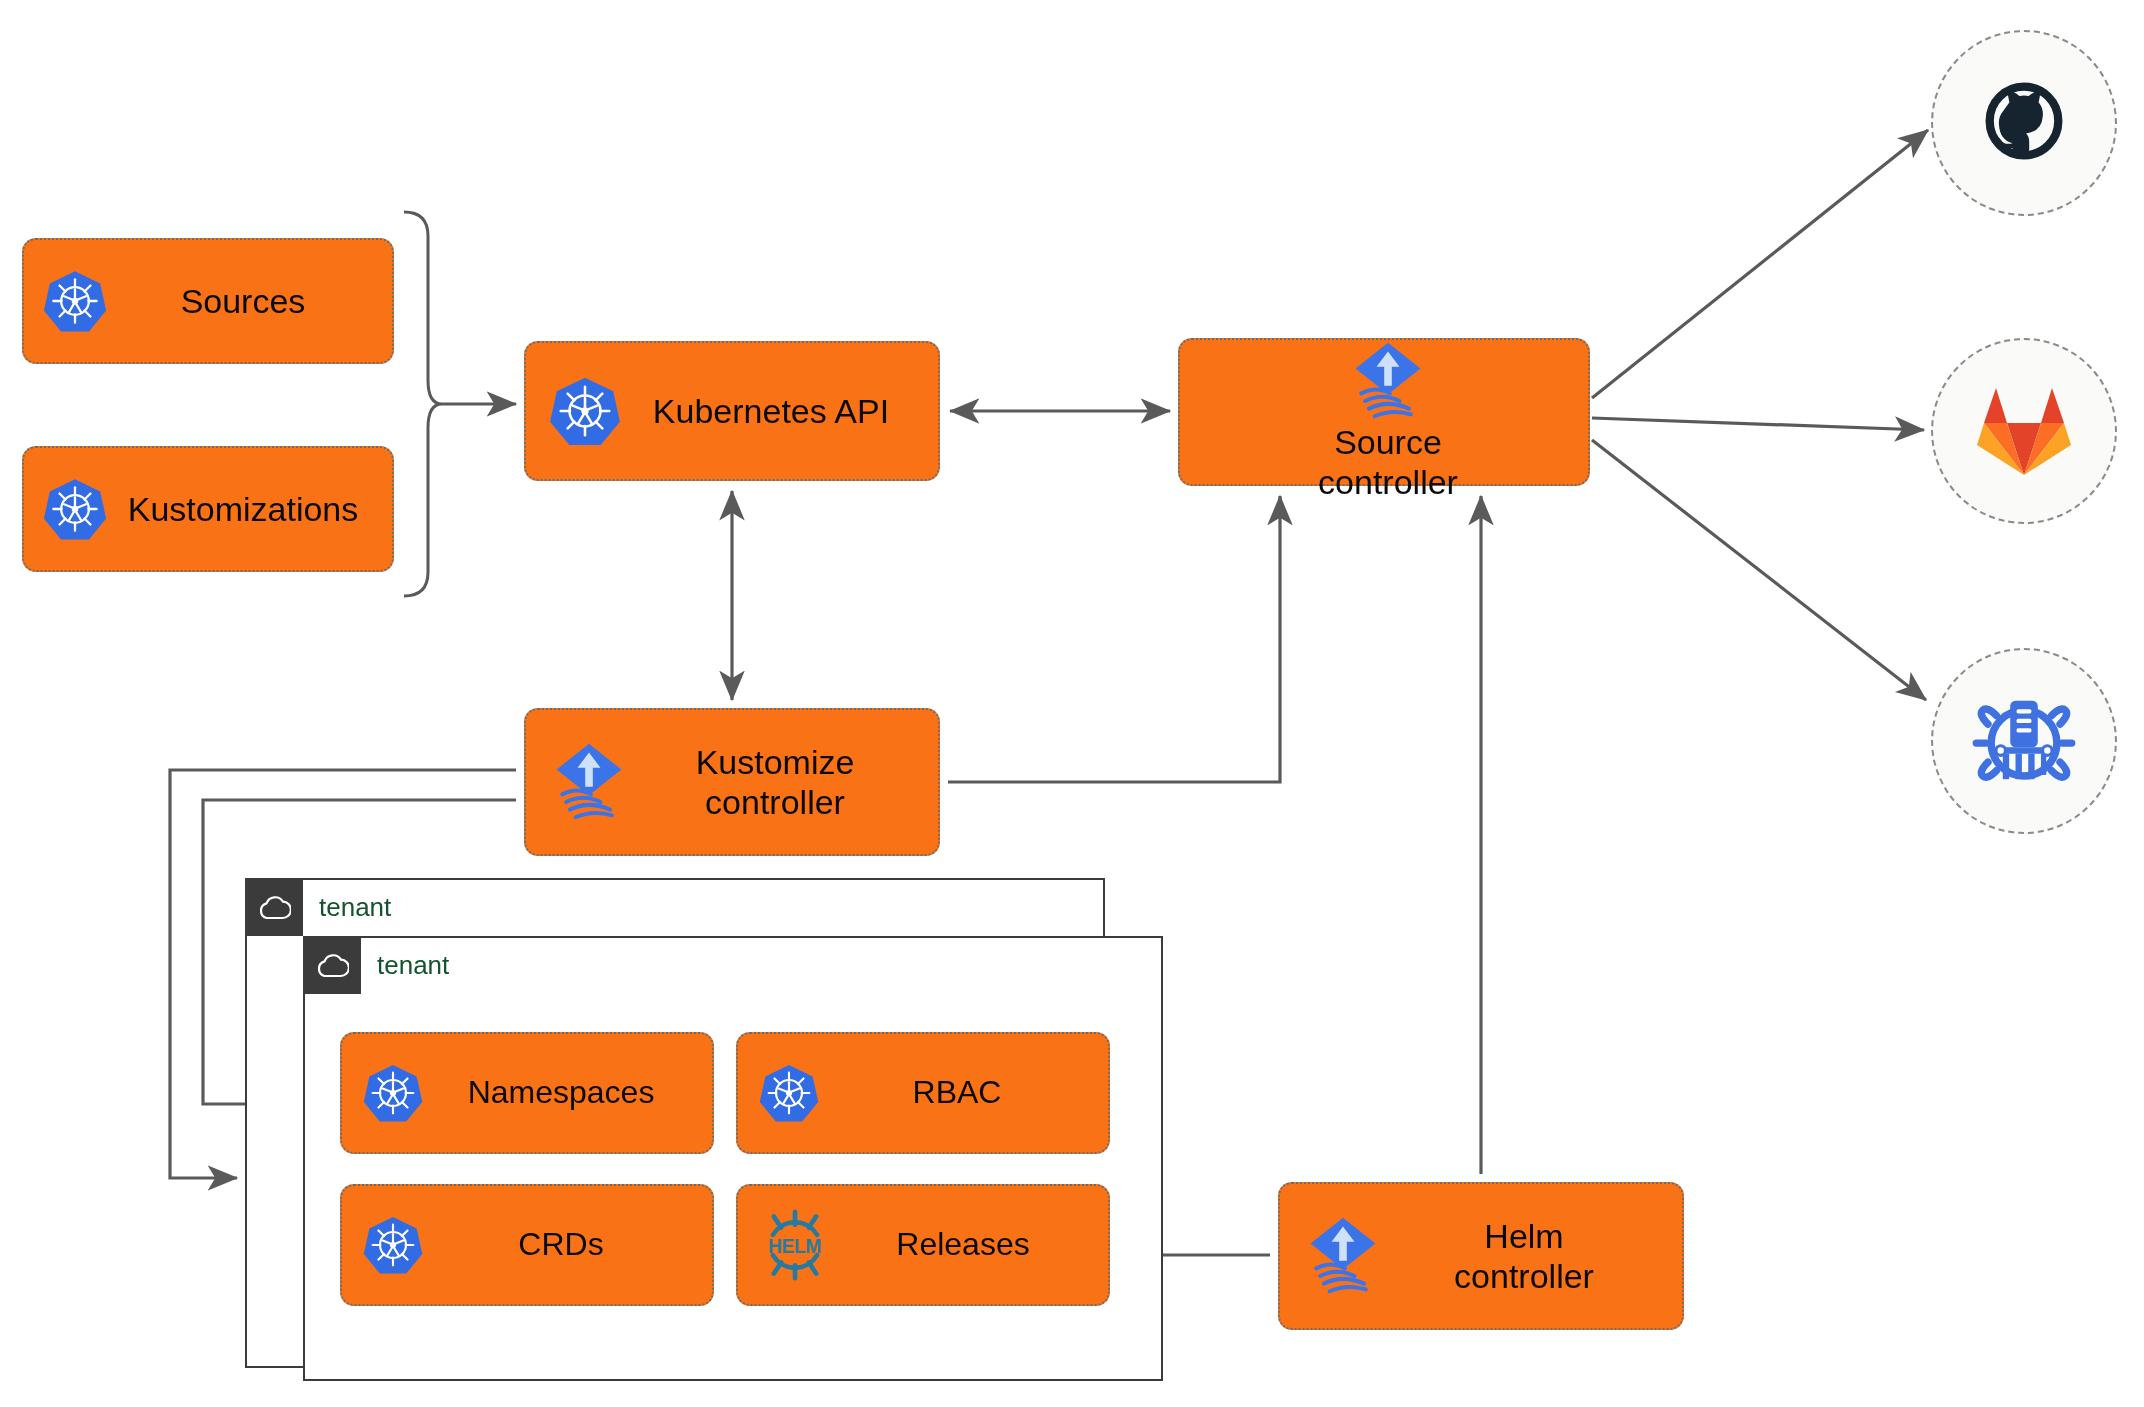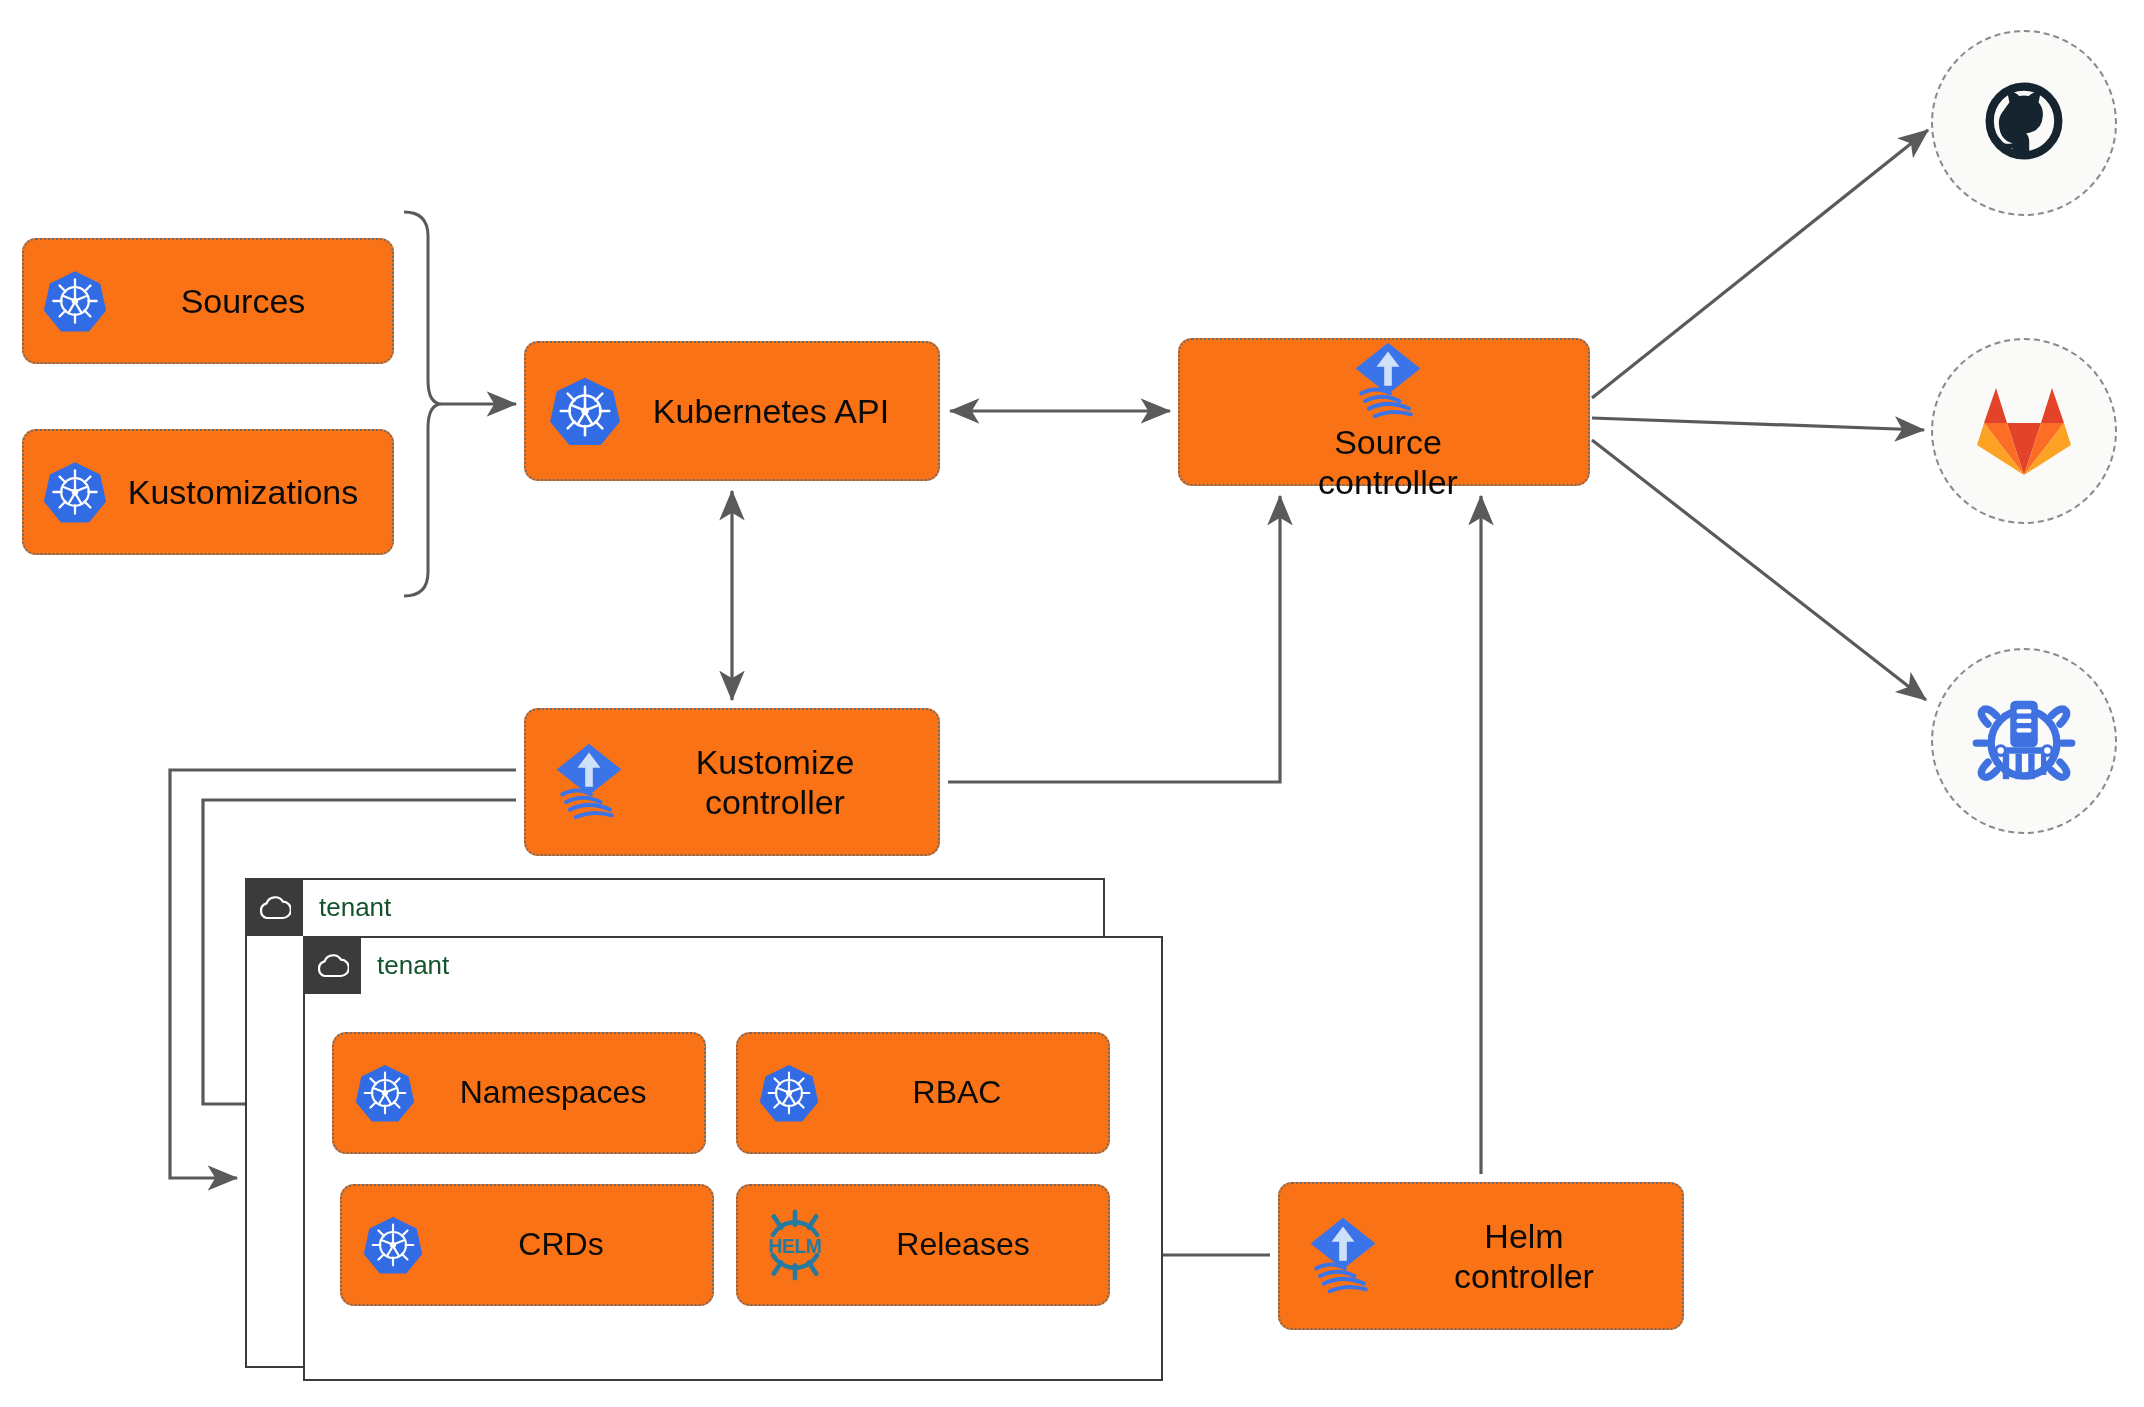--- a/index.html
+++ b/index.html
@@ -42,27 +42,27 @@
   .node .node-label {
     flex: 1 1 auto;
     text-align: center;
     color: #0b0b0b;
     line-height: 1.18;
     white-space: pre-line;
   }
 
   
   .n-sources      { left: 22px;  top: 238px;  width: 372px; height: 126px; padding: 0 14px 0 18px; }
-  .n-kustomiz     { left: 22px;  top: 429px;  width: 372px; height: 126px; padding: 0 14px 0 18px; }
+  .n-kustomiz     { left: 22px;  top: 446px;  width: 372px; height: 126px; padding: 0 14px 0 18px; }
   .n-k8sapi       { left: 524px; top: 341px;  width: 416px; height: 140px; padding: 0 18px 0 22px; }
   .n-srcctl       { left: 1178px;top: 338px;  width: 412px; height: 148px; padding: 0 16px 0 24px; flex-direction: column; }
   .n-kusctl       { left: 524px; top: 708px;  width: 416px; height: 148px; padding: 0 16px 0 24px; }
   .n-helmctl      { left: 1278px;top: 1182px; width: 406px; height: 148px; padding: 0 16px 0 24px; }
 
-  .n-namespaces   { left: 332px; top: 1032px; width: 374px; height: 122px; padding: 0 14px 0 20px; }
+  .n-namespaces   { left: 340px; top: 1032px; width: 374px; height: 122px; padding: 0 14px 0 20px; }
   .n-rbac         { left: 736px; top: 1032px; width: 374px; height: 122px; padding: 0 14px 0 20px; }
   .n-crds         { left: 340px; top: 1184px; width: 374px; height: 122px; padding: 0 14px 0 20px; }
   .n-releases     { left: 736px; top: 1184px; width: 374px; height: 122px; padding: 0 14px 0 20px; }
   .lbl-26  { font-size: 32px; }
   .lbl-28  { font-size: 34px; }
 
   
   .tenant-box {
     position: absolute;
     background: #ffffff;

